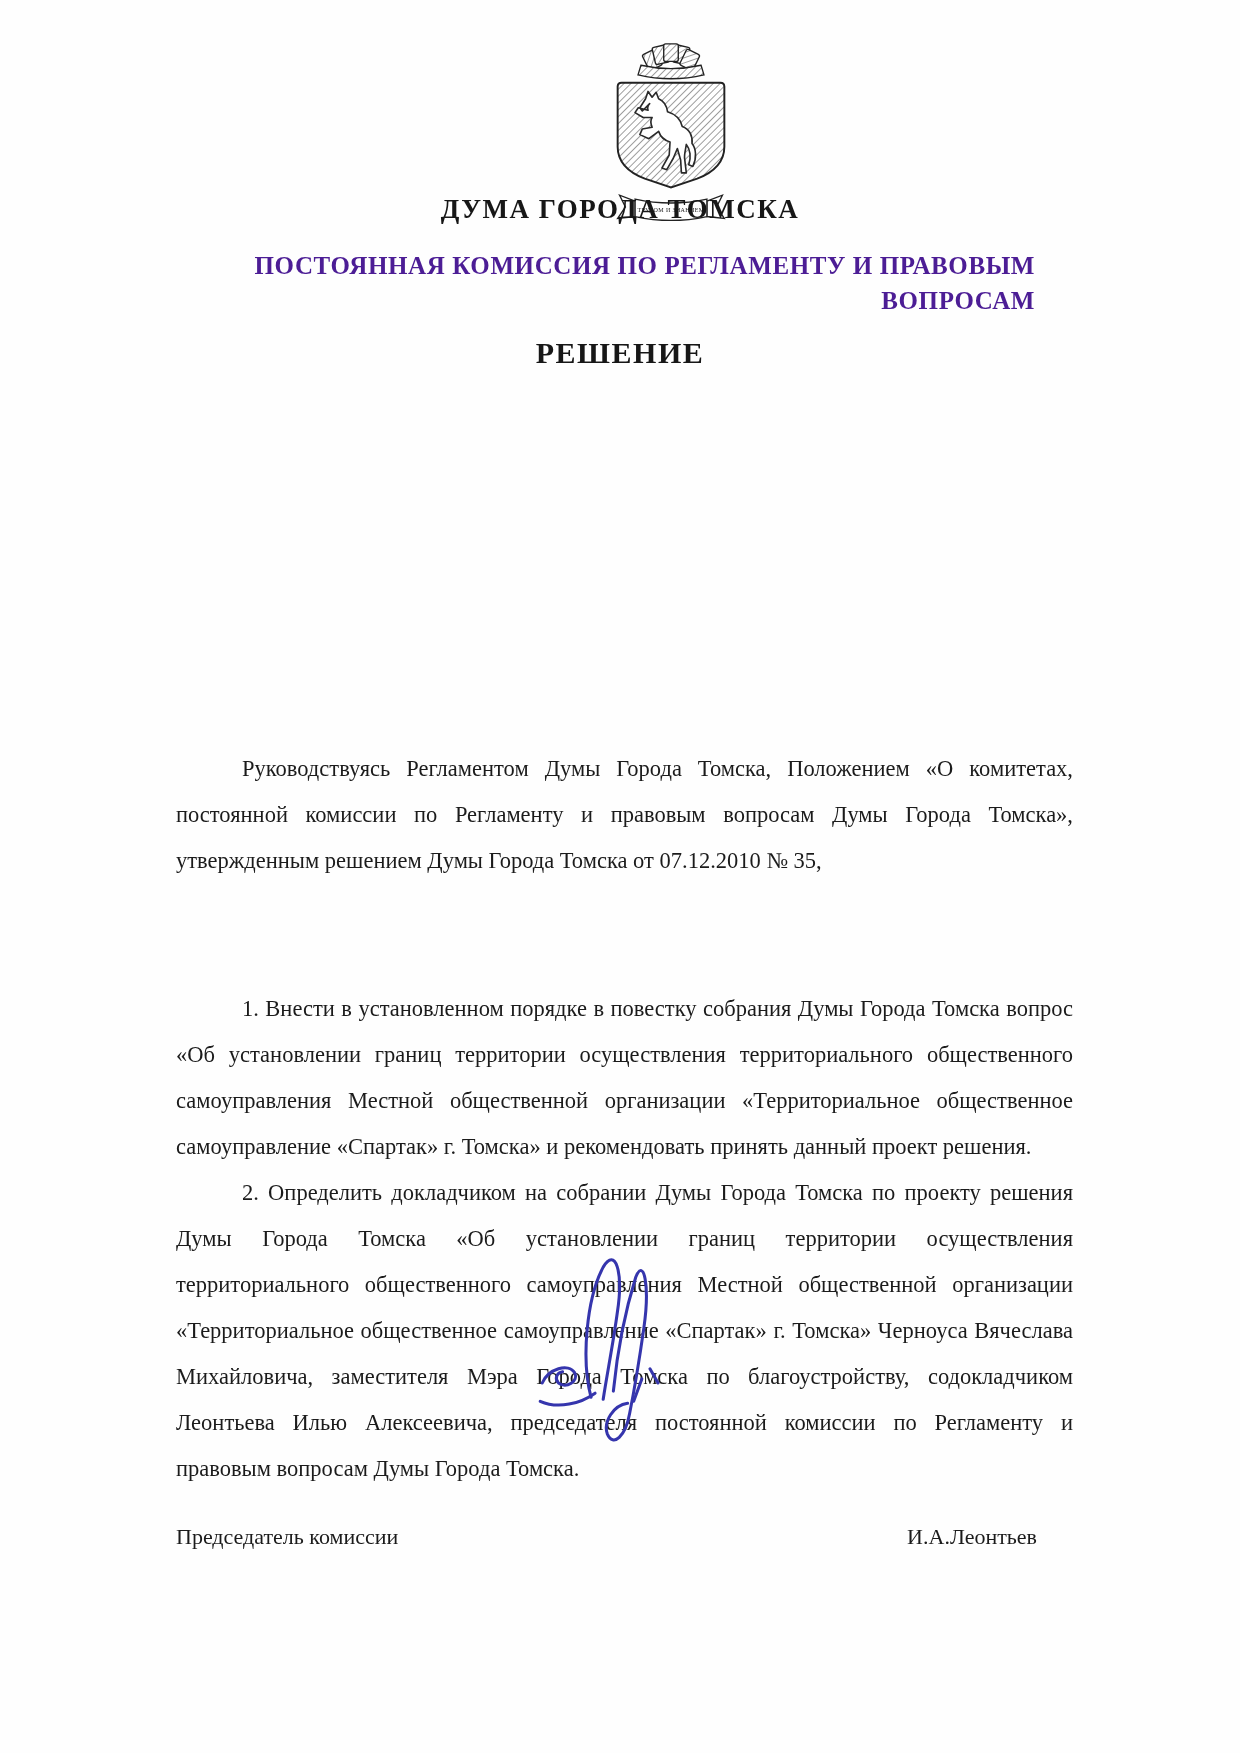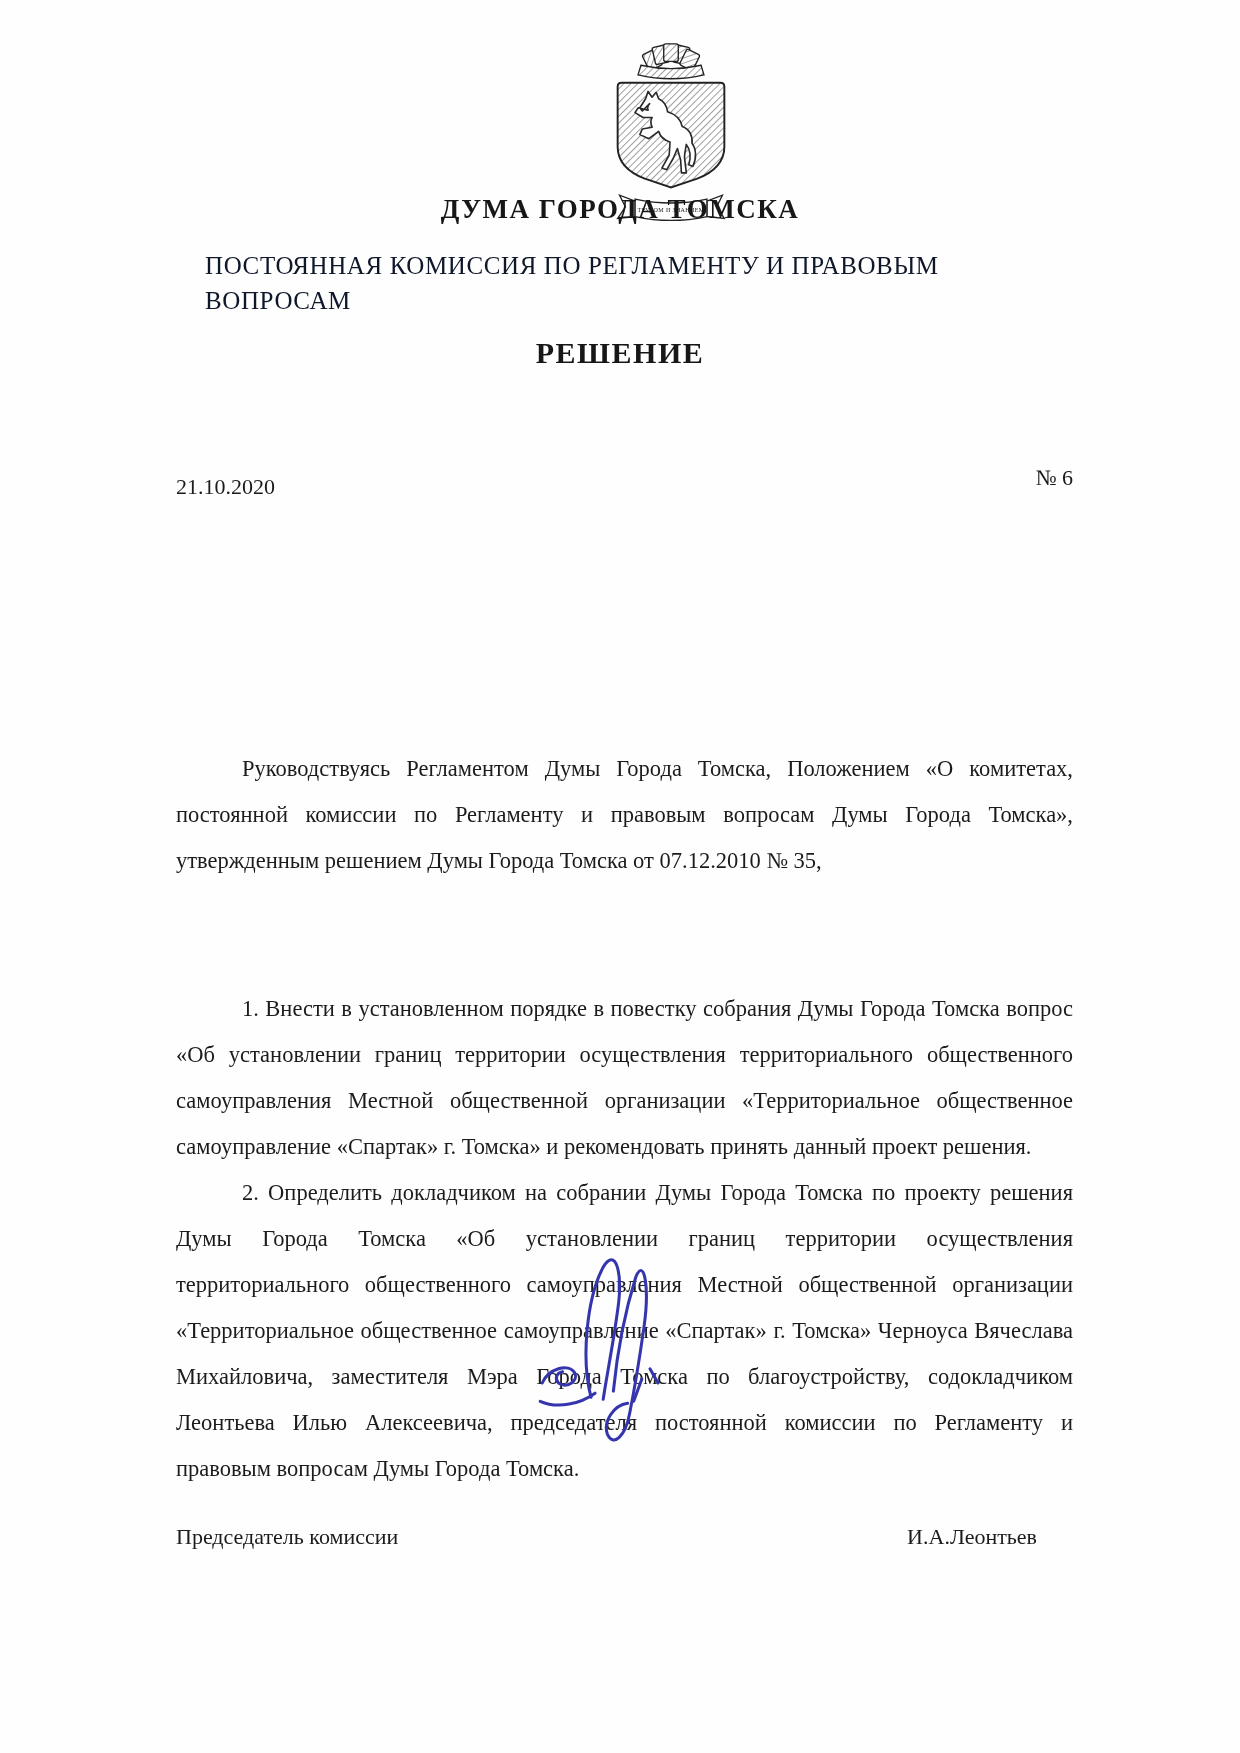--- a/index.html
+++ b/index.html
@@ -11,22 +11,22 @@
     color:#1b1b1b;
     overflow:hidden;
   }
   .center{left:0;width:100%;text-align:center;}
   .abs{position:absolute;}
   .org-title{
     top:194px;font-size:27px;font-weight:bold;letter-spacing:1.5px;color:#171717;
   }
   .commission-title{
     top:248px;left:50%;transform:translateX(-50%);
-    width:830px;text-align:left;
-    font-size:25px;font-weight:normal;line-height:35px;letter-spacing:.6px;color:#0f172a;
+    width:830px;text-align:right;
+    font-size:25px;font-weight:bold;line-height:35px;letter-spacing:.6px;color:#4c1d95;
   }
   .doc-type{
     top:336px;font-size:30px;font-weight:bold;letter-spacing:1.5px;color:#171717;
   }
   .meta-row{
     top:474px;left:176px;width:897px;
     display:flex;justify-content:space-between;align-items:flex-start;
     font-size:22px;
   }
   .doc-number{transform:translateY(-9px);}
@@ -99,24 +99,20 @@
         <path d="M38 164 Q75 172 112 164 L112 182 Q75 190 38 182 Z"></path>
         <text x="75" y="177.5" text-anchor="middle" font-size="6.2" letter-spacing="0.4" fill="#222" stroke="none" font-family="Liberation Serif, serif">ТРУДОМ И ЗНАНИЕМ</text>
       </g>
     </svg>
   </div>
 
   <div class="abs center org-title">ДУМА ГОРОДА ТОМСКА</div>
   <div class="abs commission-title">ПОСТОЯННАЯ КОМИССИЯ ПО РЕГЛАМЕНТУ И ПРАВОВЫМ ВОПРОСАМ</div>
   <div class="abs center doc-type">РЕШЕНИЕ</div>
 
-  <div class="abs meta-row">
-    <span class="doc-date">21.10.2020</span>
-    <span class="doc-number">№ 6</span>
-  </div>
 
 
   <div class="abs bodycol preamble">
     <p>Руководствуясь Регламентом Думы Города Томска, Положением «О комитетах, постоянной комиссии по Регламенту и правовым вопросам Думы Города Томска», утвержденным решением Думы Города Томска от 07.12.2010 № 35,</p>
   </div>
 
 
   <div class="abs bodycol items">
     <p>1. Внести в установленном порядке в повестку собрания Думы Города Томска вопрос «Об установлении границ территории осуществления территориального общественного самоуправления Местной общественной организации «Территориальное общественное самоуправление «Спартак» г. Томска» и рекомендовать принять данный проект решения.</p>
     <p>2. Определить докладчиком на собрании Думы Города Томска по проекту решения Думы Города Томска «Об установлении границ территории осуществления территориального общественного самоуправления Местной общественной организации «Территориальное общественное самоуправление «Спартак» г. Томска» Черноуса Вячеслава Михайловича, заместителя Мэра Города Томска по благоустройству, содокладчиком Леонтьева Илью Алексеевича, председателя постоянной комиссии по Регламенту и правовым вопросам Думы Города Томска.</p>

